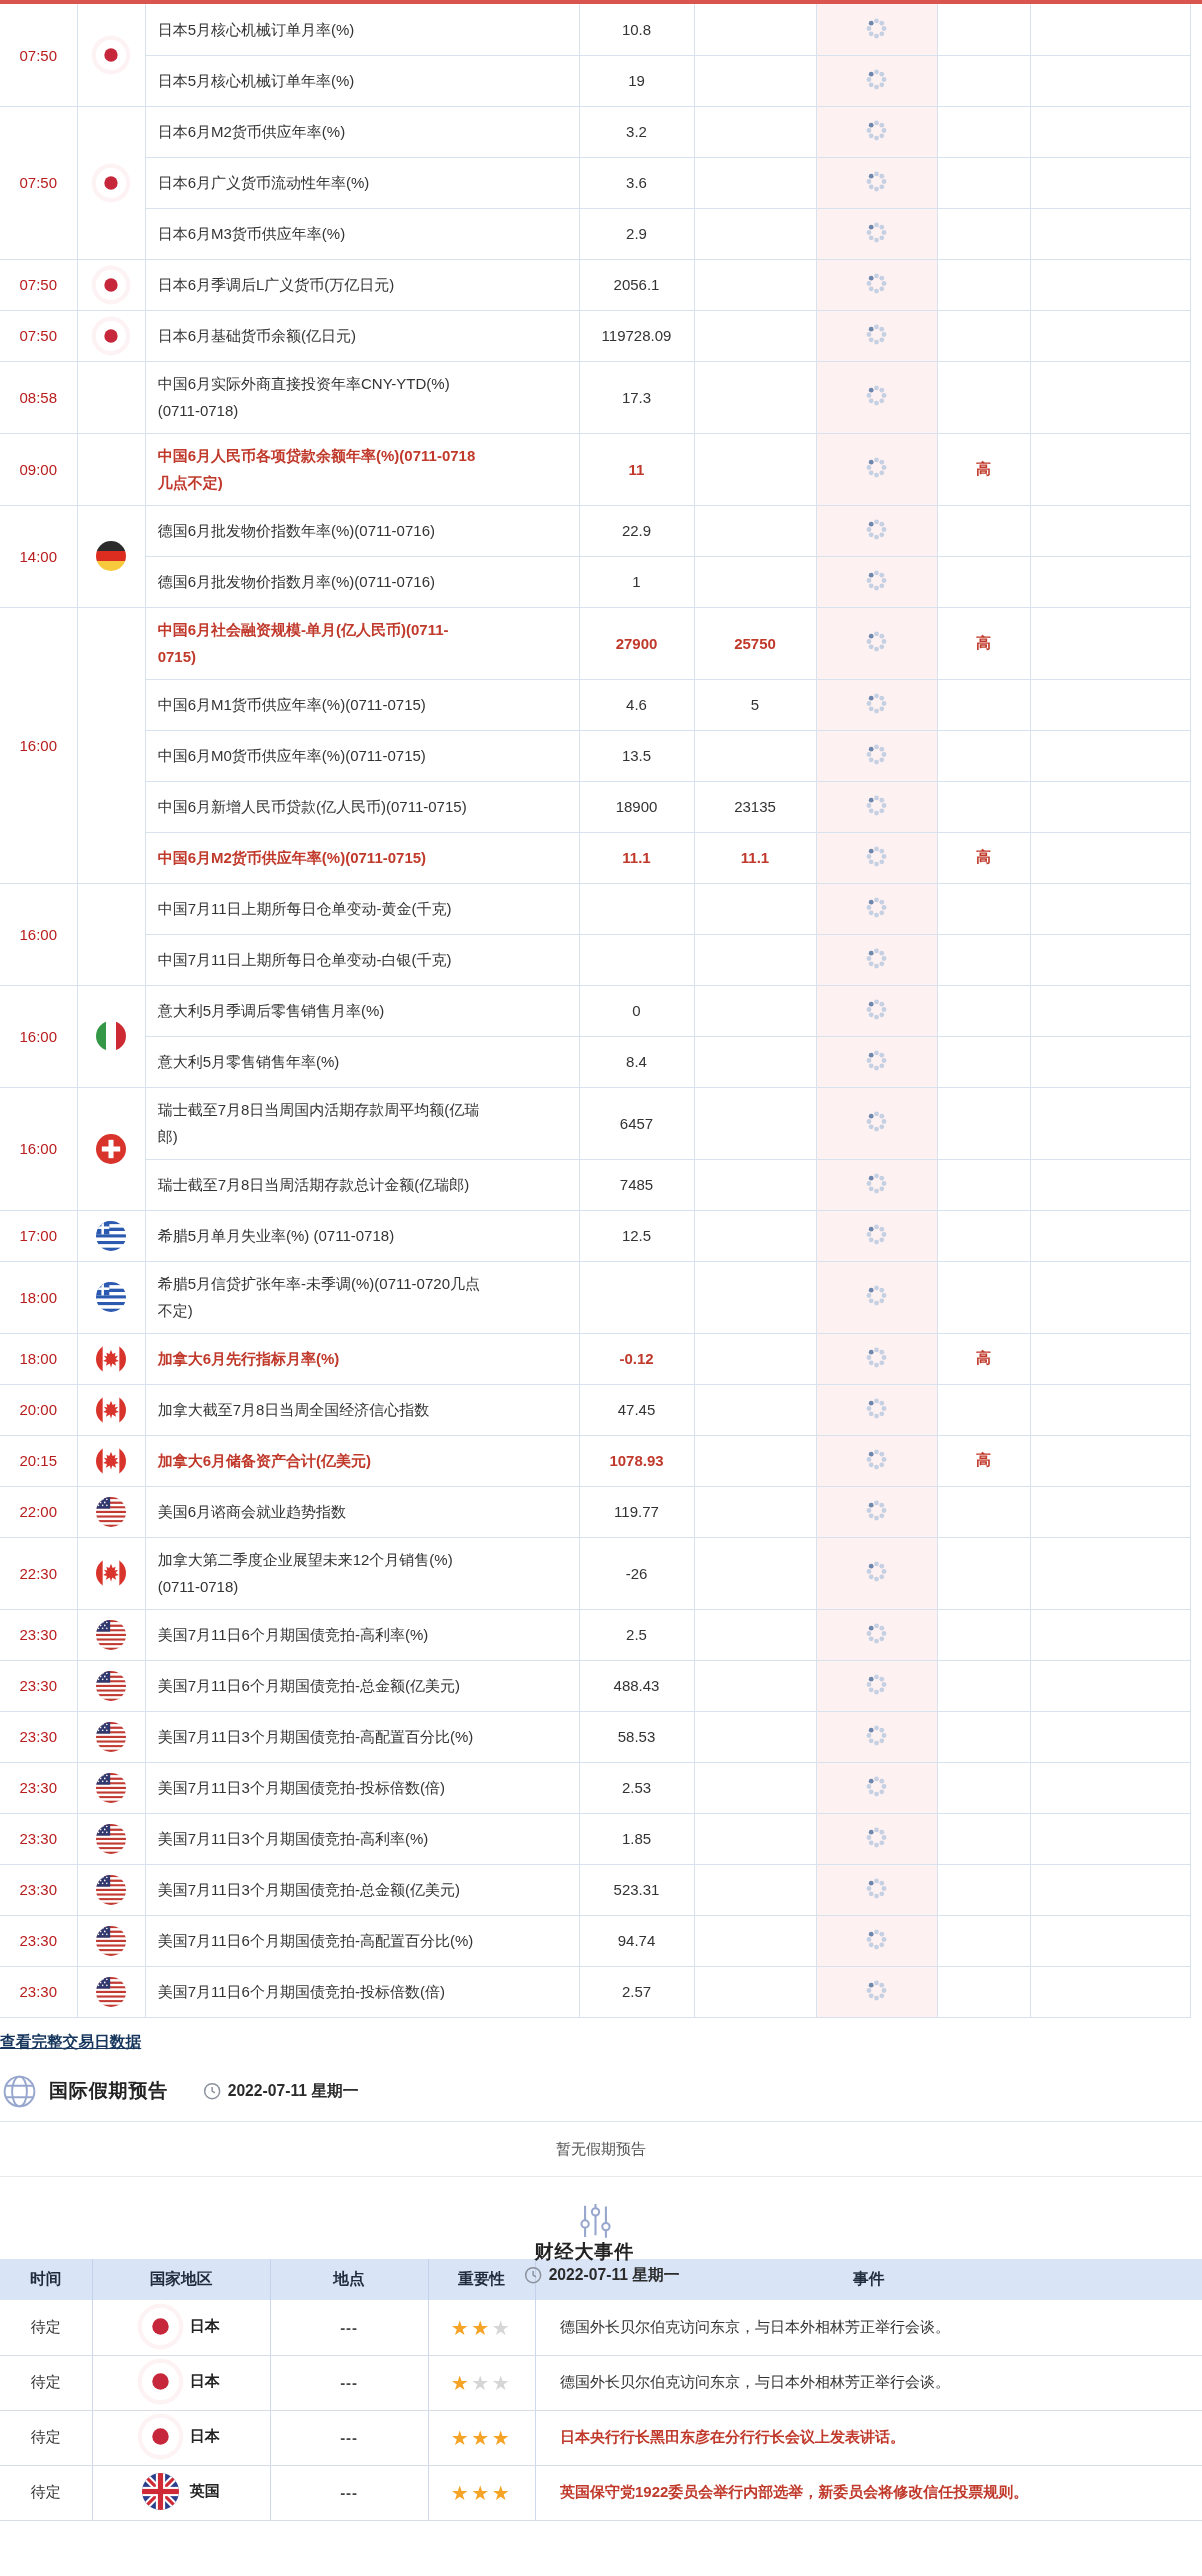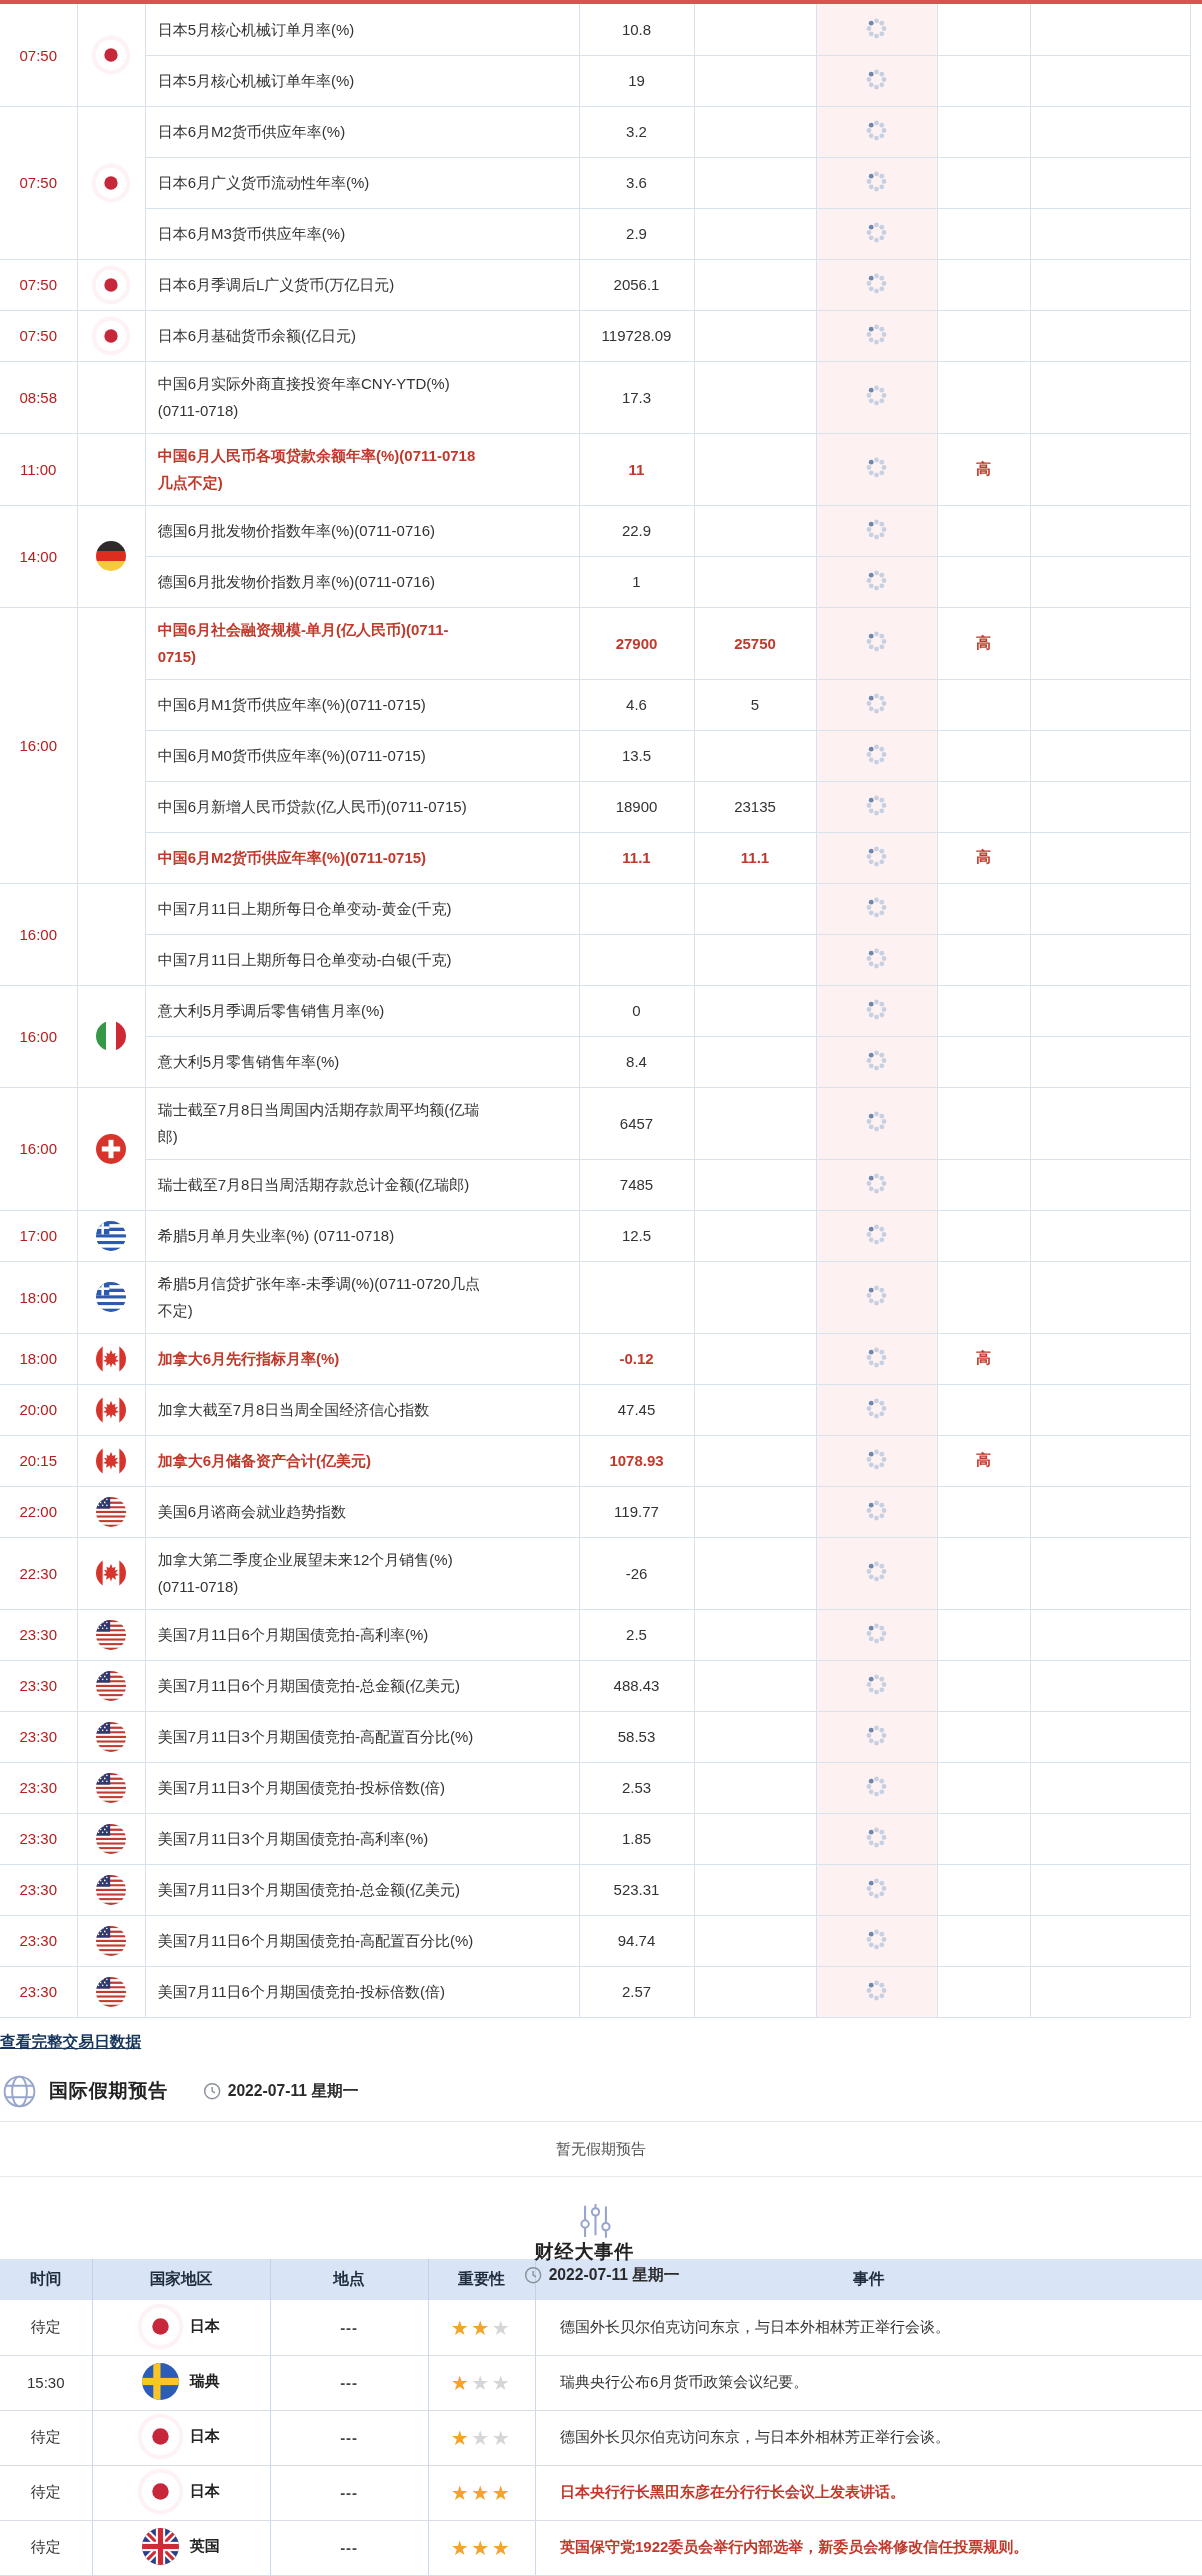--- a/index.html
+++ b/index.html
@@ -243,21 +243,21 @@
               <circle cx="19.0" cy="19.0" r="2.7" fill="#c5d0e3"></circle>
               <circle cx="13.0" cy="21.5" r="2.7" fill="#c5d0e3"></circle>
               <circle cx="7.0" cy="19.0" r="2.7" fill="#c5d0e3"></circle>
               <circle cx="4.5" cy="13.0" r="2.7" fill="#c5d0e3"></circle>
               <circle cx="7.0" cy="7.0" r="2.7" fill="#6e87ad"></circle>
             </svg></span></td>
         <td class="imp"></td>
         <td class="extra"></td>
       </tr>
       <tr class="h82 group-start hl">
-        <td class="time" rowspan="1">11:00</td>
+        <td class="time" rowspan="1">09:00</td>
         <td class="flagc" rowspan="1"></td>
         <td class="name">中国6月人民币各项贷款余额年率(%)(0711-0718
 几点不定)</td>
         <td class="val">11</td>
         <td class="val"></td>
         <td class="actual"><span class="spin"><svg width="23" height="23" viewBox="0 0 26 26">
               <circle cx="13.0" cy="4.5" r="2.7" fill="#c5d0e3"></circle>
               <circle cx="19.0" cy="7.0" r="2.7" fill="#c5d0e3"></circle>
               <circle cx="21.5" cy="13.0" r="2.7" fill="#c5d0e3"></circle>
               <circle cx="19.0" cy="19.0" r="2.7" fill="#c5d0e3"></circle>
@@ -1167,36 +1167,20 @@
                 <circle cx="18" cy="18" r="8" fill="#c7273a"></circle>
               </svg>
             </span>
             <span class="cname">日本</span>
           </span></td>
         <td class="eloc">---</td>
         <td class="estars"><span class="star gold">★</span><span class="star gold">★</span><span class="star gray">★</span></td>
         <td class="etext">德国外长贝尔伯克访问东京，与日本外相林芳正举行会谈。</td>
       </tr>
       <tr class="">
-        <td class="etime">15:30</td>
-        <td class="ecountry"><span class="cwrap">
-            <span class="flag" style="width:37px;height:37px">
-              <svg width="100%" height="100%" viewBox="0 0 36 36" xmlns="http://www.w3.org/2000/svg">
-                <rect width="36" height="36" fill="#2d5cb8"></rect>
-                <rect x="11" width="7" height="36" fill="#f9c626"></rect>
-                <rect y="14.5" width="36" height="7" fill="#f9c626"></rect>
-              </svg>
-            </span>
-            <span class="cname">瑞典</span>
-          </span></td>
-        <td class="eloc">---</td>
-        <td class="estars"><span class="star gold">★</span><span class="star gray">★</span><span class="star gray">★</span></td>
-        <td class="etext">瑞典央行公布6月货币政策会议纪要。</td>
-      </tr>
-      <tr class="">
         <td class="etime">待定</td>
         <td class="ecountry"><span class="cwrap">
             <span class="flag halo" style="width:37px;height:37px">
               <svg width="100%" height="100%" viewBox="0 0 36 36" xmlns="http://www.w3.org/2000/svg">
                 <rect width="36" height="36" fill="#fff"></rect>
                 <circle cx="18" cy="18" r="8" fill="#c7273a"></circle>
               </svg>
             </span>
             <span class="cname">日本</span>
           </span></td>

